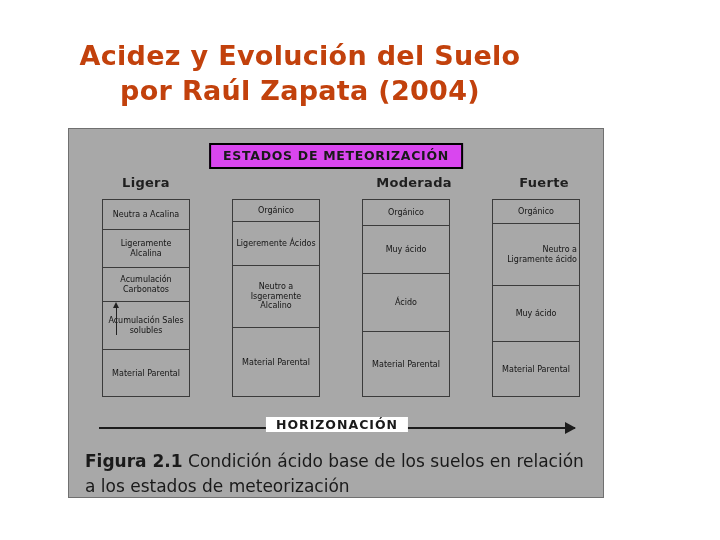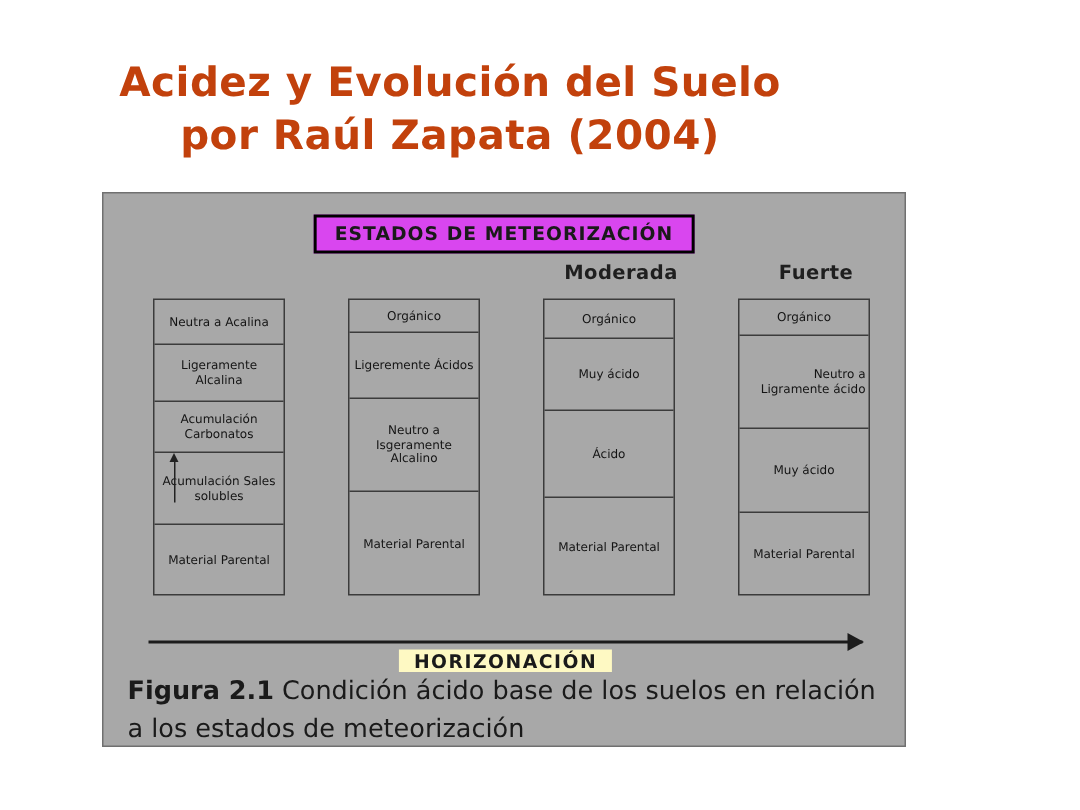--- a/index.html
+++ b/index.html
@@ -147,22 +147,22 @@
     right: -1px;
     top: -5px;
     border-top: 6px solid transparent;
     border-bottom: 6px solid transparent;
     border-left: 11px solid #1c1c1c;
   }
   .horiz-label {
     position: absolute;
     left: 50%;
     transform: translateX(-50%);
-    top: 16px;
-    background: #fef9c3;
+    top: 0px;
+    background: #ffffff;
     padding: 0 10px;
     font-size: 12.5px;
     font-weight: bold;
     letter-spacing: 1px;
     color: #1a1a1a;
     font-family: "DejaVu Sans", sans-serif;
   }
 
   
   .caption {
@@ -183,20 +183,21 @@
 <div class="slide-title">
   <span>Acidez y Evolución del Suelo</span>
   <span class="line2">por Raúl Zapata (2004)</span>
 </div>
 
 <div class="figure-panel">
 
   <div class="fig-header">ESTADOS DE METEORIZACIÓN</div>
 
   <div class="class-labels">
+    <div class="class-label cl0">Ligera</div>
     <div class="class-label cl3">Fuerte</div>
     <div class="class-label cl2">Moderada</div>
   </div>
 
   <div class="column col0" id="c0" style="height: 198px;">
       <div class="hz" style="height: 30px;">Neutra a Acalina</div>
       <div class="hz" style="height: 38px;">Ligeramente Alcalina</div>
       <div class="hz" style="height: 34px;">Acumulación Carbonatos</div>
       <div class="hz" style="height: 48px;">Acumulación Sales solubles</div>
       <div class="hz last" style="height: 48px;">Material Parental</div>

